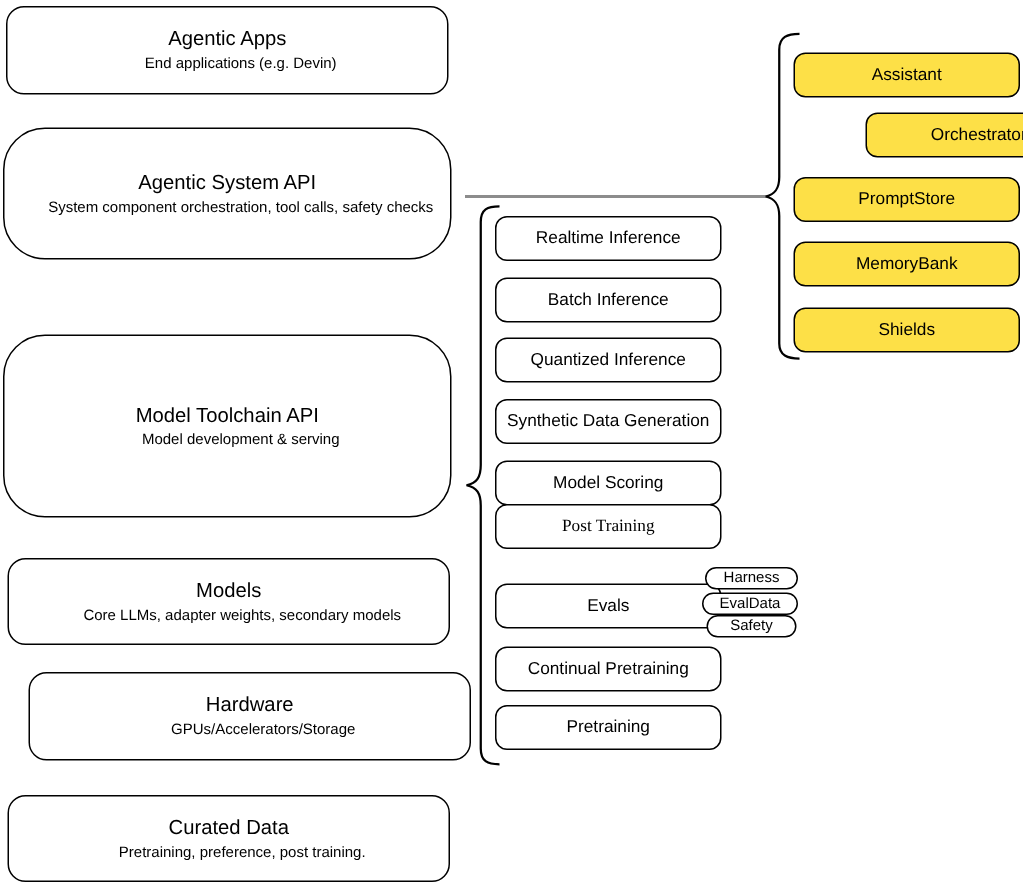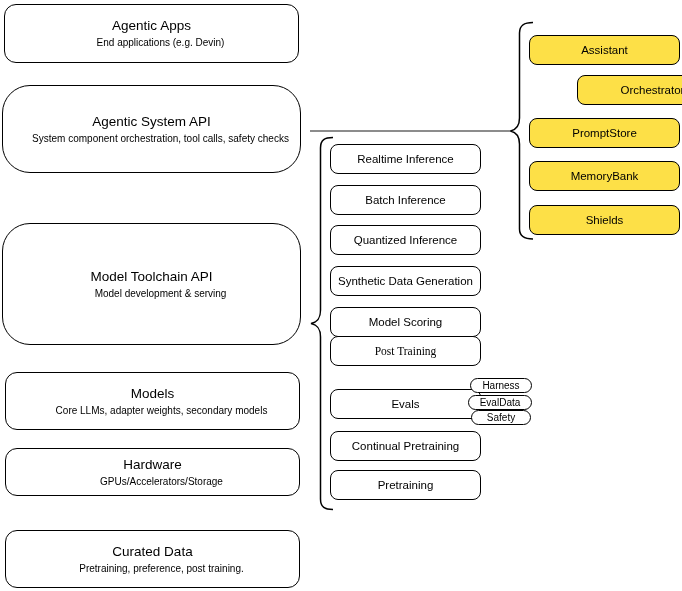--- a/index.html
+++ b/index.html
@@ -75,21 +75,21 @@
   <div class="node big r28" style="left:2px;top:223px;width:299px;height:122px;">
     <div class="title">Model Toolchain API</div>
     <div class="subtitle">Model development &amp; serving</div>
   </div>
 
   <div class="node big r12" style="left:5px;top:372px;width:295px;height:58px;">
     <div class="title">Models</div>
     <div class="subtitle">Core LLMs, adapter weights, secondary models</div>
   </div>
 
-  <div class="node big r12" style="left:5px;top:448px;width:295px;height:48px;">
+  <div class="node big r12" style="left:19px;top:448px;width:295px;height:59px;">
     <div class="title">Hardware</div>
     <div class="subtitle">GPUs/Accelerators/Storage</div>
   </div>
 
   <div class="node big r12" style="left:5px;top:530px;width:295px;height:58px;">
     <div class="title">Curated Data</div>
     <div class="subtitle">Pretraining, preference, post training.</div>
   </div>
 
   <div class="service" style="top:144px;">

